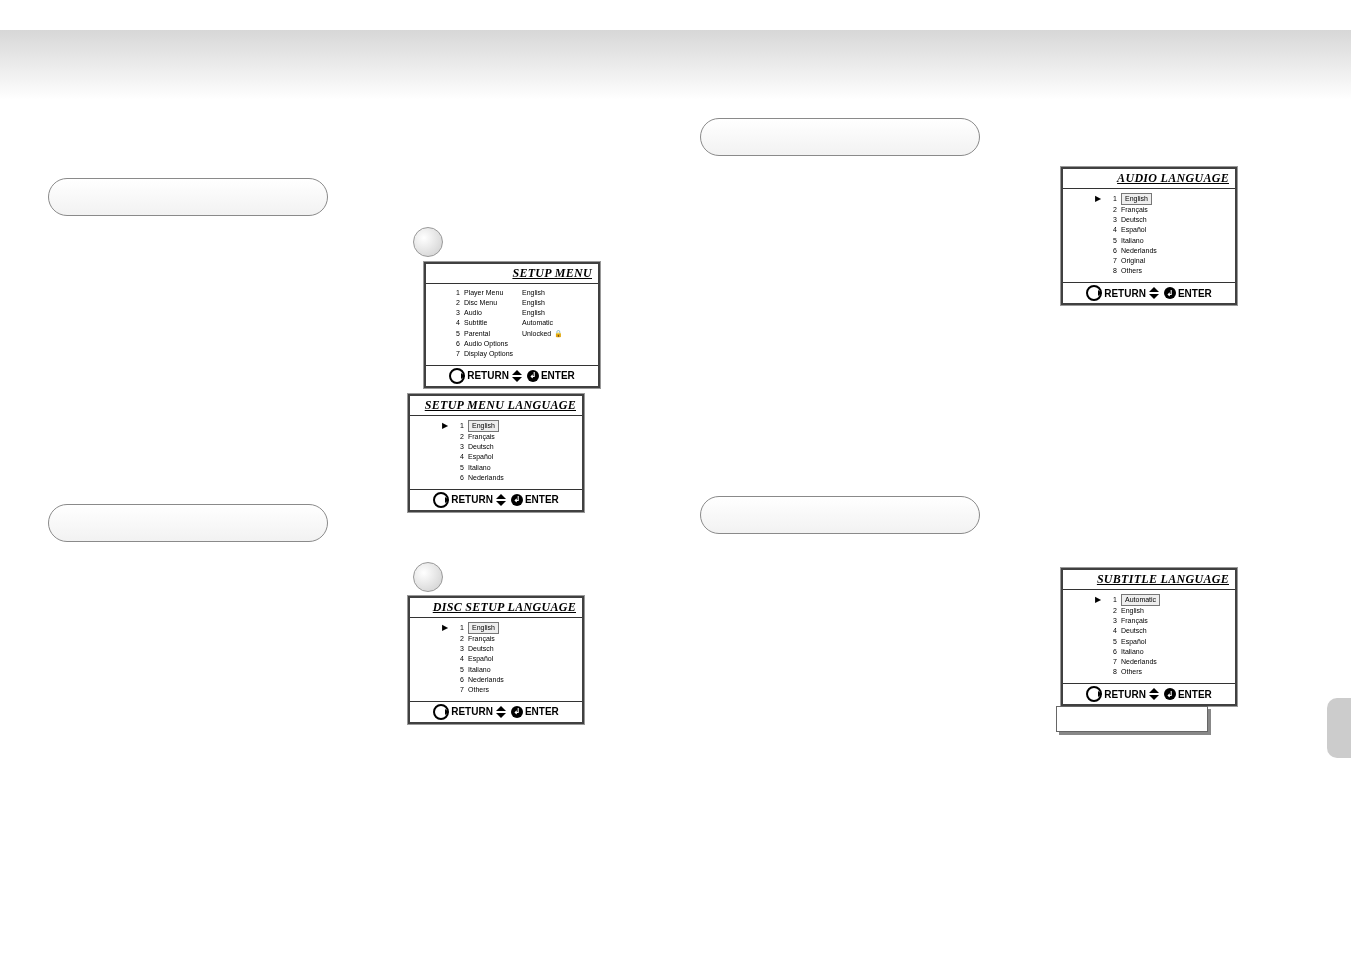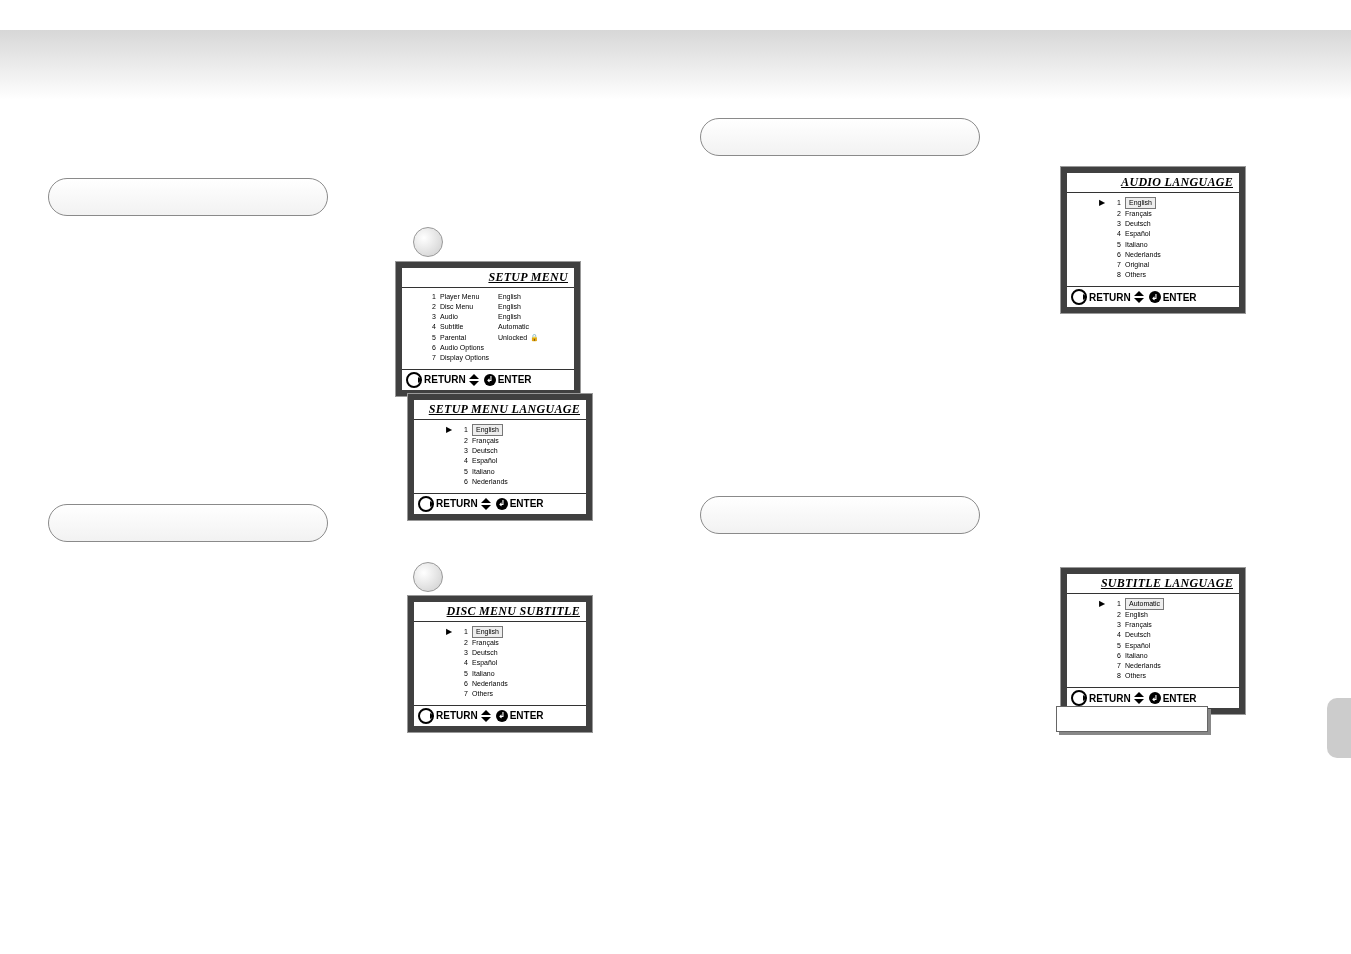--- a/index.html
+++ b/index.html
@@ -1,29 +1,29 @@
 <!DOCTYPE html>
 <html><head>
 <meta charset="utf-8">
 <style>
 html,body{margin:0;padding:0;width:1351px;height:954px;background:#fff;font-family:Arial,Helvetica,sans-serif;overflow:hidden}
 .top-gradient{position:absolute;left:0;right:0;top:30px;height:70px;background:linear-gradient(#d7d7d7,#fff)}
 .pill{position:absolute;width:278px;height:36px;border:1px solid #8a8a8a;border-radius:22px;background:linear-gradient(#fff,#f2f2f2)}
 .step-circle{position:absolute;width:28px;height:28px;border:1px solid #999;border-radius:50%;background:radial-gradient(circle at 35% 35%,#fff,#ccc)}
-.osd{position:absolute;width:172px;border:6px solid #404040;background:#fff;box-shadow:0 0 0 1px #999}
+.osd{position:absolute;width:172px;border:2px solid #404040;background:#fff;box-shadow:0 0 0 1px #999}
 .osd .title{text-align:right;font-weight:bold;font-style:italic;font-family:"Times New Roman",serif;font-size:12px;padding:2px 6px;border-bottom:1px solid #333;text-decoration:underline;letter-spacing:.3px}
 .osd .body{padding:4px 2px 6px 24px;font-size:7px;line-height:1.45}
 .osd .body .row{display:flex}
 .osd .body .row .num{width:10px;text-align:right;margin-right:4px}
 .osd .body .row .lbl{width:58px}
 .osd .body .cursor{position:absolute;left:14px;font-size:8px}
 .osd .body .sel-row{display:flex;align-items:center}
 .osd .body .sel-row .num{width:10px;text-align:right;margin-right:4px}
 .osd .body .sel-row .lbl-val{padding:0 3px;border:1px solid #777;background:#eee;font-size:7px}
-.osd .footer{border-top:1px solid #333;display:flex;justify-content:flex-start;align-items:center;padding:2px 4px;font-size:10px;font-weight:bold}
+.osd .footer{border-top:1px solid #333;display:flex;justify-content:center;align-items:center;padding:2px 4px;font-size:10px;font-weight:bold}
 .osd .footer .left,.osd .footer .right{display:flex;align-items:center;gap:2px}
 .updown{display:inline-block;width:16px;height:10px;position:relative}
 .updown::before,.updown::after{content:"";position:absolute;left:3px;border-left:5px solid transparent;border-right:5px solid transparent}
 .updown::before{top:-1px;border-bottom:5px solid #000}
 .updown::after{bottom:-1px;border-top:5px solid #000}
 .enter-icon{display:inline-flex;align-items:center;justify-content:center;width:12px;height:12px;border-radius:50%;background:#000;color:#fff;font-size:8px;font-weight:bold}
 .return-icon{display:inline-flex;width:12px;height:12px;border:2px solid #000;border-radius:50%;position:relative}
 .return-icon::after{content:"";position:absolute;right:-2px;top:3px;border-top:3px solid transparent;border-bottom:3px solid transparent;border-left:4px solid #000}
 .note-box{position:absolute;width:150px;height:24px;border:1px solid #666;box-shadow:3px 3px 0 #888;background:#fff}
 .side-tab{position:absolute;right:0;width:24px;height:60px;background:#ccc;border-top-left-radius:10px;border-bottom-left-radius:10px}
@@ -35,21 +35,21 @@
 
 <div class="pill" style="left:48px;top:178px"></div>
 <div class="pill" style="left:48px;top:504px"></div>
 
 <div class="pill" style="left:700px;top:118px"></div>
 <div class="pill" style="left:700px;top:496px"></div>
 
 <div class="step-circle" style="left:413px;top:227px"></div>
 <div class="step-circle" style="left:413px;top:562px"></div>
 
-<div class="osd" style="left:396px;top:262px">
+<div class="osd" style="left:424px;top:262px">
   <div class="title">SETUP MENU</div>
   <div class="body">
     <div class="row">
         <span class="num">1</span>
         <span class="lbl">Player Menu</span>
         <span>English</span>
       </div>
     <div class="row">
         <span class="num">2</span>
         <span class="lbl">Disc Menu</span>
@@ -129,21 +129,21 @@
       </div>
     <div class="right">
         <span class="updown"></span>
         <span class="enter-icon">↲</span>
         <span>ENTER</span>
       </div>
   </div>
 </div>
 
 <div class="osd" style="left:408px;top:596px">
-  <div class="title">DISC MENU SUBTITLE</div>
+  <div class="title">DISC SETUP LANGUAGE</div>
   <div class="body" style="padding-left:44px">
     <span class="cursor" style="left:32px">▶</span>
     <div class="sel-row">
         <span class="num">1</span>
         <span class="lbl-val">English</span>
       </div>
     <div class="row">
         <span class="num">2</span>
         <span>Français</span>
       </div>

